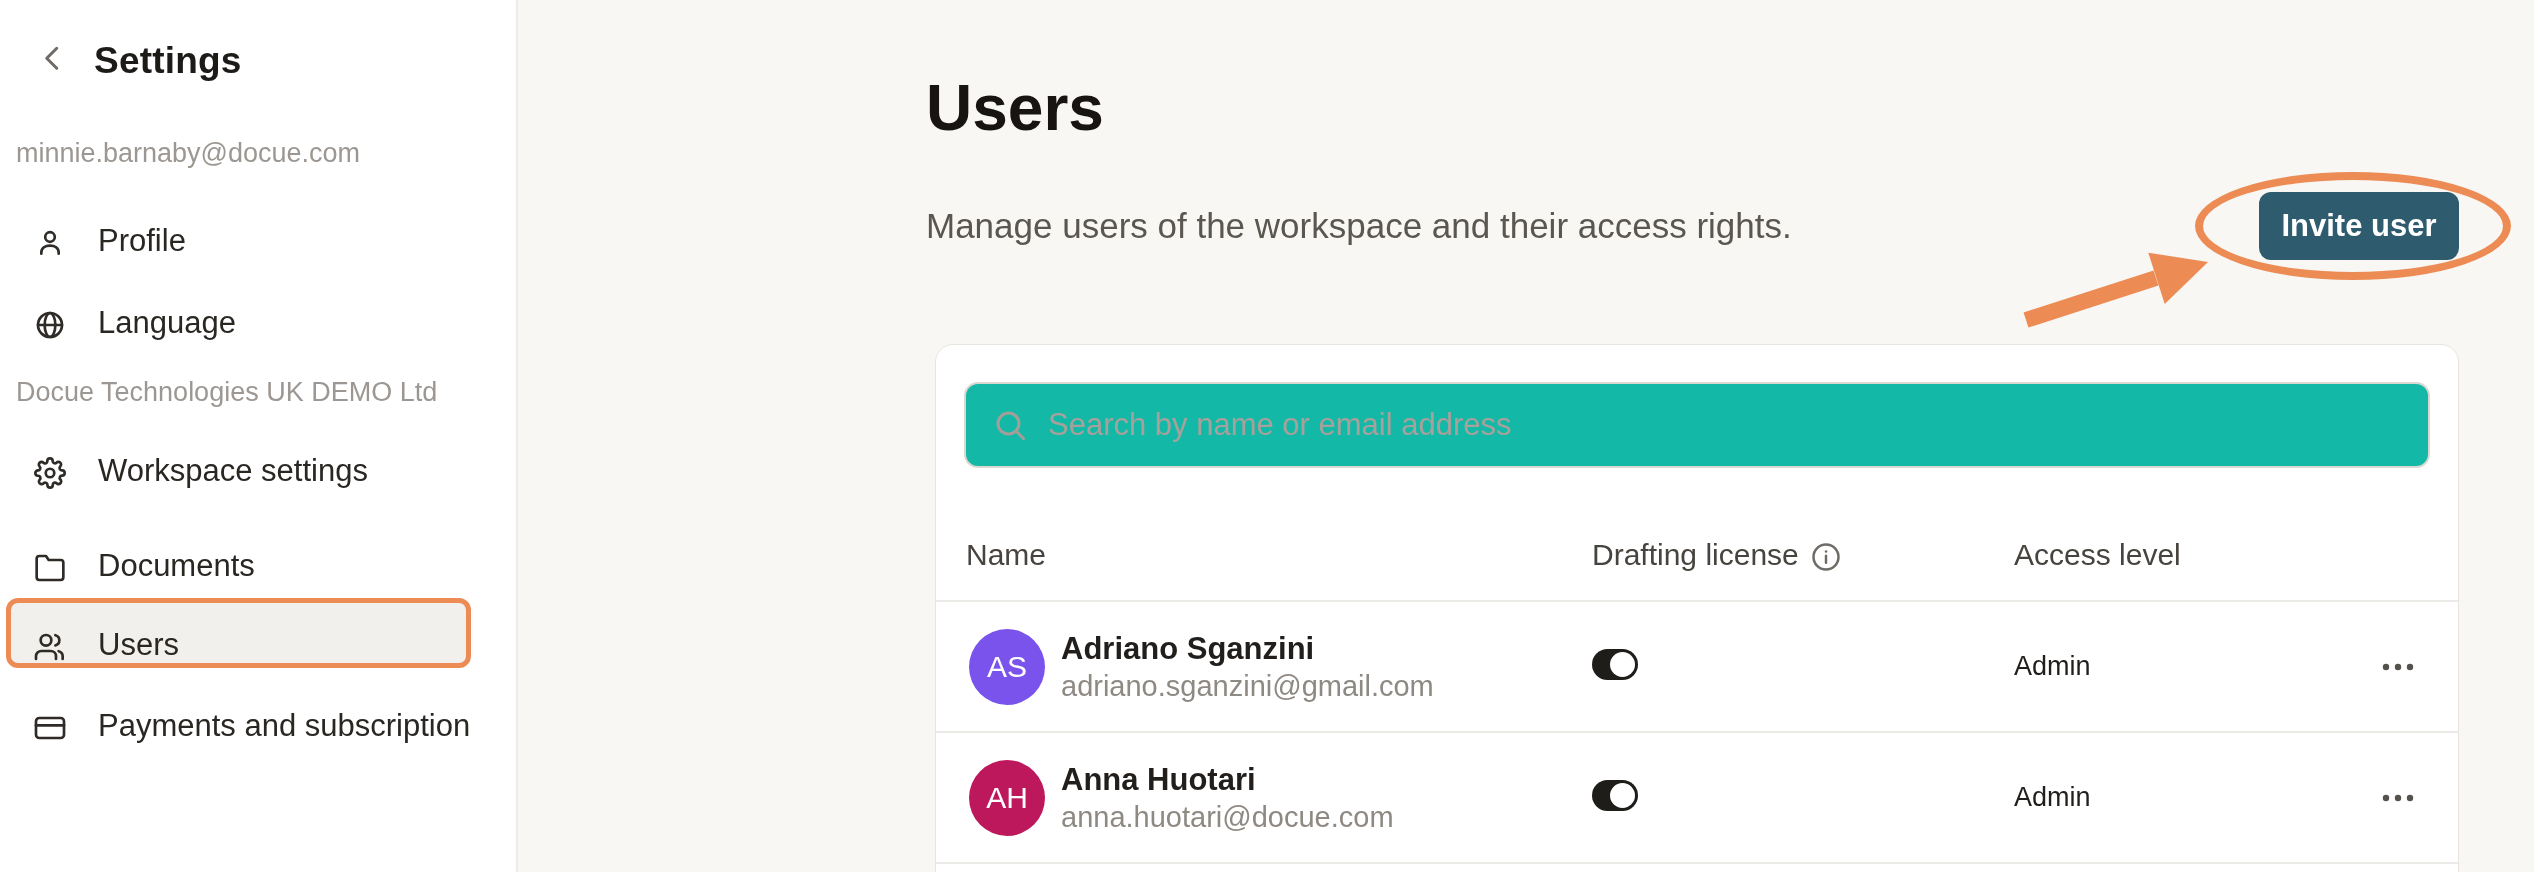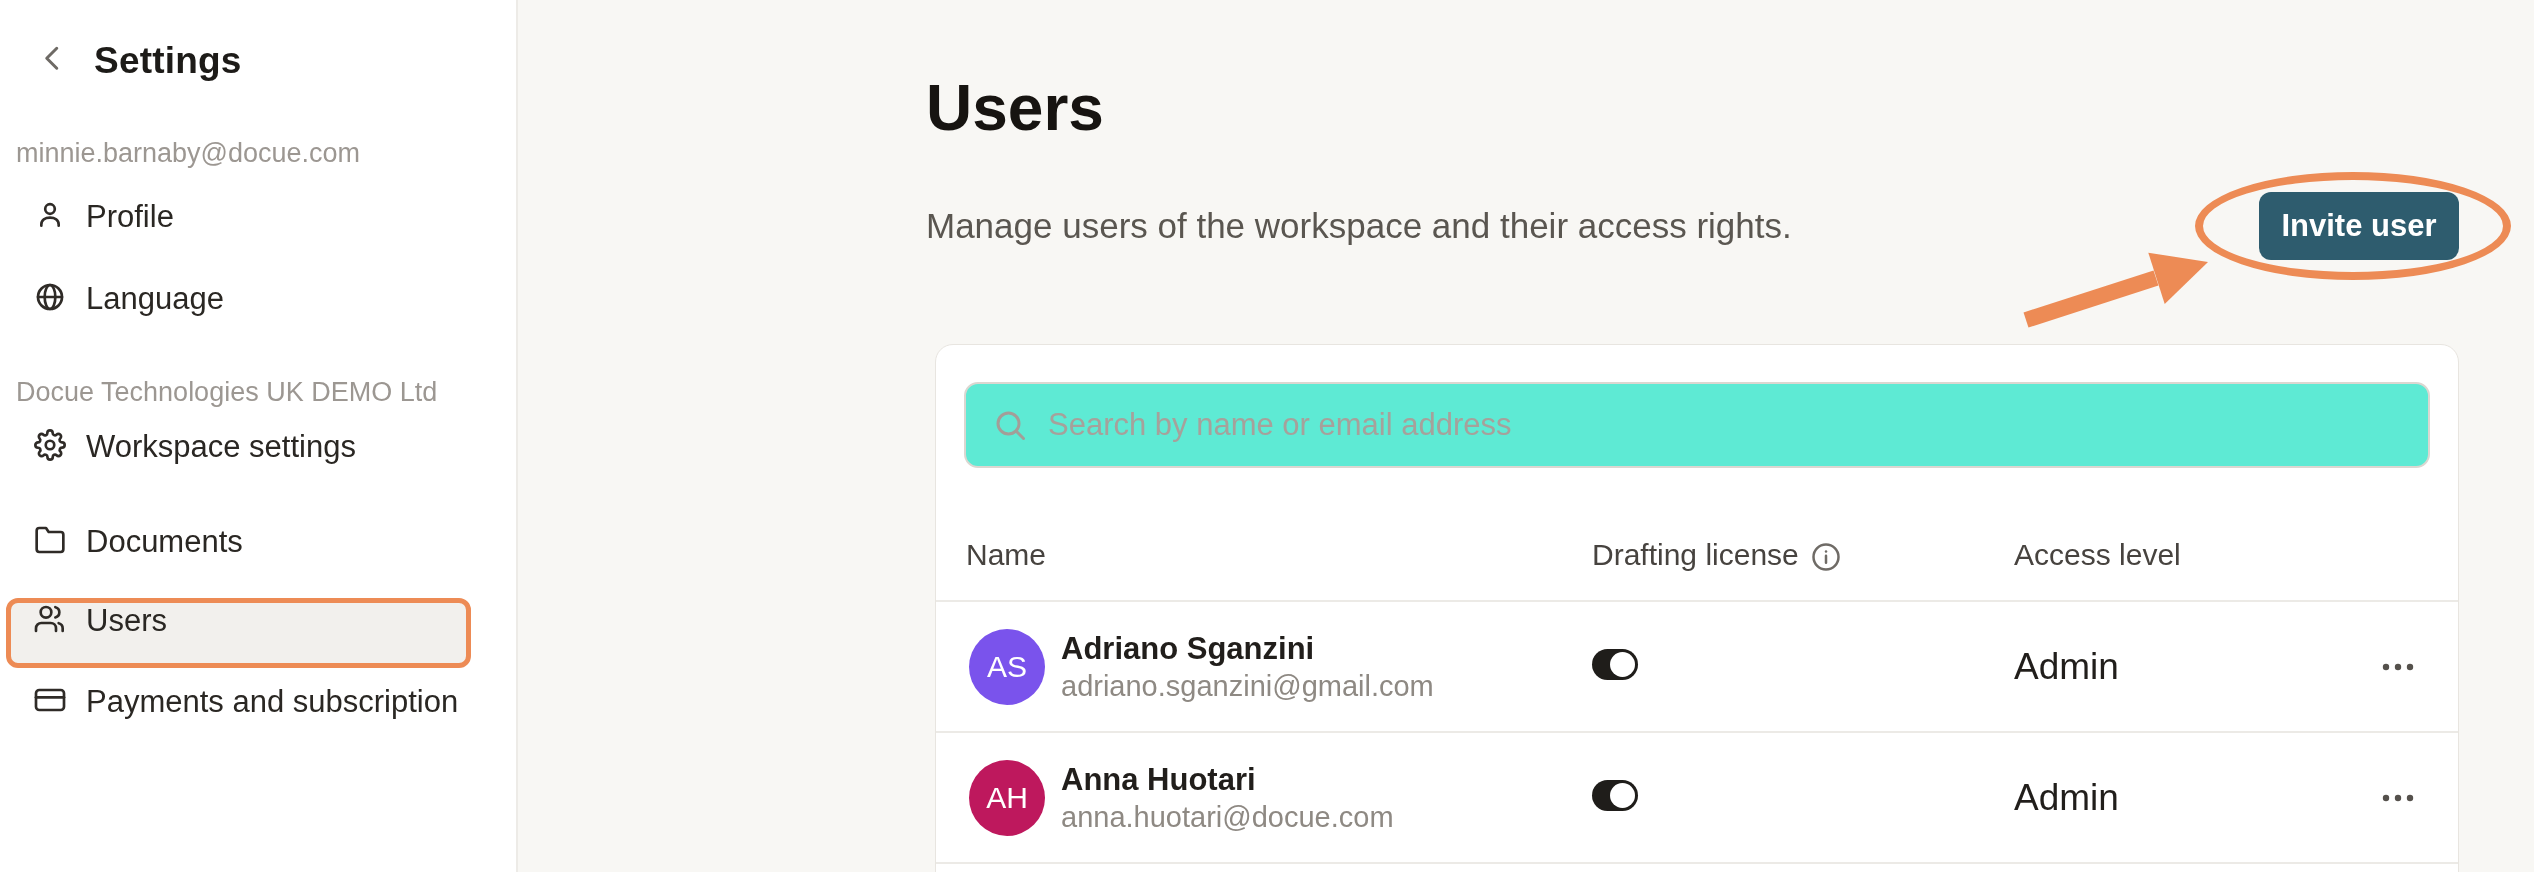--- a/index.html
+++ b/index.html
@@ -17,21 +17,21 @@
     background:#ffffff;border-right:2px solid #edebe7;box-sizing:border-box;
   }
   .sb-header{position:absolute;left:38px;top:40px;height:44px;display:flex;gap:26px;}
   .back-btn{background:none;border:none;padding:0;margin:0;width:30px;height:34px;cursor:pointer;display:flex;align-items:center;}
   .sb-title{font-size:37px;font-weight:700;color:#1d1b18;margin:0;letter-spacing:.2px;}
   .sb-label{position:absolute;left:16px;font-size:27px;color:#9c9792;white-space:nowrap;}
   .sb-email{top:138px;}
   .sb-org{top:377px;}
   .nav-item{
     position:absolute;left:6px;width:465px;height:70px;box-sizing:border-box;
-    display:flex;align-items:flex-start;gap:20px;padding-left:23px;
+    display:flex;align-items:flex-end;gap:32px;padding-left:23px;
     border:5px solid transparent;border-radius:12px;cursor:pointer;
   }
   .nav-item.active{
     background:var(--active-item-background,#F2F0ED);
     border-color:var(--accent-annotation,#ED8B55);
   }
   .nav-icon{width:32px;height:32px;flex:0 0 32px;display:flex;align-items:center;justify-content:center;}
   .nav-icon svg{width:32px;height:32px;stroke:#2f2b27;fill:none;stroke-width:2;stroke-linecap:round;stroke-linejoin:round;}
   .back-btn svg{width:30px;height:30px;stroke:#6e6a65;fill:none;stroke-width:2.4;stroke-linecap:round;stroke-linejoin:round;}
   .nav-label{font-size:31px;color:#2a2723;white-space:nowrap;}
@@ -58,21 +58,21 @@
 
   
   .card{
     position:absolute;left:417px;top:344px;width:1524px;height:620px;box-sizing:border-box;
     background:var(--card-background,#FFFFFF);border:1px solid #e8e5e0;border-radius:18px;
     overflow:hidden;padding-top:37px;
   }
   .search-box{
     margin:0 28px;height:86px;box-sizing:border-box;
     border:2px solid #dbd7d1;border-radius:14px;
-    display:flex;align-items:center;padding:0 26px;gap:20px;background:#5eead4;
+    display:flex;align-items:center;padding:0 26px;gap:20px;background:#14b8a6;
   }
   .search-box svg{width:36px;height:36px;flex:0 0 36px;stroke:#a39e98;fill:none;stroke-width:2;stroke-linecap:round;}
   .search-input{
     flex:1;border:none;outline:none;background:transparent;
     font-family:inherit;font-size:31px;color:#25221f;padding:0;
   }
   .search-input::placeholder{color:#a6a19b;opacity:1;}
   .tgrid{display:grid;grid-template-columns:626px 422px 367px 1fr;align-items:center;padding-left:30px;}
   .thead{height:132px;box-sizing:border-box;padding-top:42px;}
   .th{font-size:30px;color:#47433f;}
@@ -86,21 +86,21 @@
     display:flex;align-items:center;justify-content:center;
     color:#fff;font-size:30px;background:#7A53EC;
   }
   .uname{display:block;font-size:31px;font-weight:600;color:#211e1b;line-height:38px;}
   .uemail{display:block;font-size:29px;color:#8e8983;line-height:36px;}
   .toggle{
     position:relative;display:inline-block;width:46px;height:31px;border-radius:16px;
     background:var(--toggle-on,#1F1D1A);cursor:pointer;
   }
   .toggle .knob{position:absolute;right:3px;top:3px;width:25px;height:25px;border-radius:50%;background:#fff;}
-  .access{font-size:37px;color:#211e1b;}
+  .access{font-size:27px;color:#211e1b;}
   .dots-btn{background:none;border:none;padding:0;cursor:pointer;width:40px;height:20px;display:flex;align-items:center;}
   .dots-btn svg{width:34px;height:10px;fill:#55514c;}
 </style>
 </head>
 <body>
 
 <div class="screen">
 
   <aside class="sidebar">
     <div class="sb-header">

